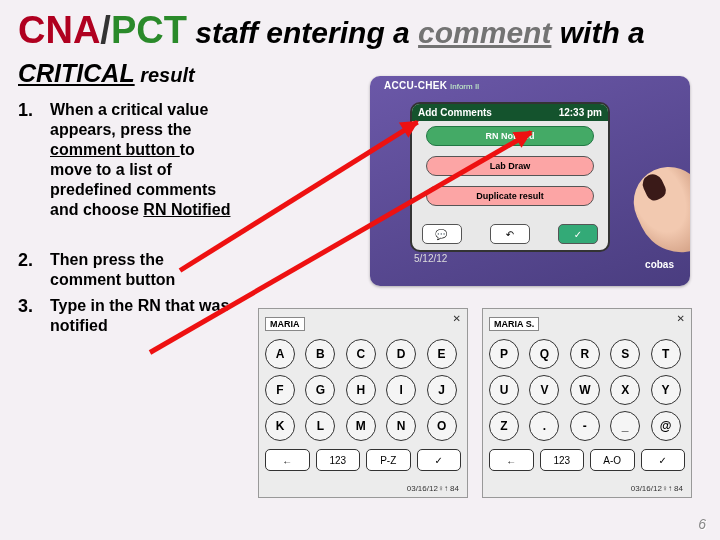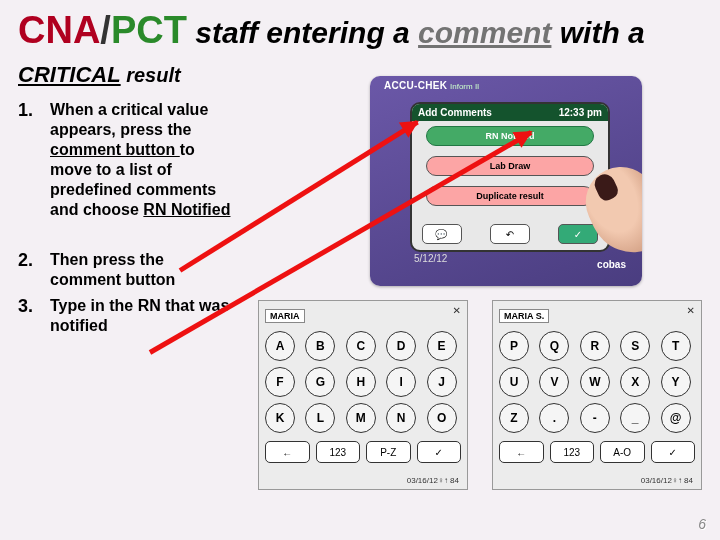--- a/index.html
+++ b/index.html
@@ -15,38 +15,38 @@
     font-size: 30px;
     font-weight: bold;
     font-style: italic;
     color: #000;
     line-height: 1.2;
   }
   .title .cna { color: #b00020; font-style: normal; font-size: 38px; }
   .title .slash { color: #333; font-style: normal; font-size: 38px; }
   .title .pct { color: #2a8a2a; font-style: normal; font-size: 38px; }
   .title .comment { text-decoration: underline; color: #737373; }
-  .title .critical { text-decoration: underline; font-size: 22px; font-style: italic; text-align: center; }
+  .title .critical { text-decoration: underline; font-size: 25px; font-style: italic; text-align: center; }
   .title .result { font-size: 20px; }
   .list-area {
     position: absolute;
     left: 18px; top: 100px;
     width: 220px;
   }
   .list-item { display: flex; gap: 12px; margin-bottom: 30px; }
   .list-num { font-weight: bold; font-size: 18px; min-width: 20px; }
   .list-text { font-size: 16px; font-weight: bold; line-height: 1.25; }
   .list-text .u { text-decoration: underline; margin-top: 9px; }
   .list-item.tight { margin-bottom: 6px; }
 
   
   .device {
     position: absolute;
     left: 370px; top: 76px;
-    width: 272px; height: 210px;
+    width: 320px; height: 210px;
     background: linear-gradient(160deg, #6b58a8, #4a3d80);
     border-radius: 10px;
     overflow: hidden;
     box-shadow: 0 1px 3px rgba(0,0,0,.3);
   }
   .device .brand {
     position: absolute; left: 14px; top: 4px;
     color: #fff; font-size: 10px; font-weight: bold;
     letter-spacing: .3px;
   }
@@ -103,22 +103,22 @@
   .device .nail {
     position:absolute; right:26px; top:98px;
     width:20px; height:26px; background:#3a1a18;
     border-radius:10px 10px 8px 8px;
     transform: rotate(-25deg);
   }
 
   
   .pads {
     position: absolute;
-    left: 258px; top: 300px;
-    display: flex; gap: 24px;
+    left: 258px; top: 308px;
+    display: flex; gap: 14px;
   }
   .pad {
     width: 210px; height: 190px;
     background: #ececec;
     border: 1px solid #999;
     position: relative;
     padding: 4px 6px;
   }
   .pad .label {
     font-size: 9px; font-weight:bold;

